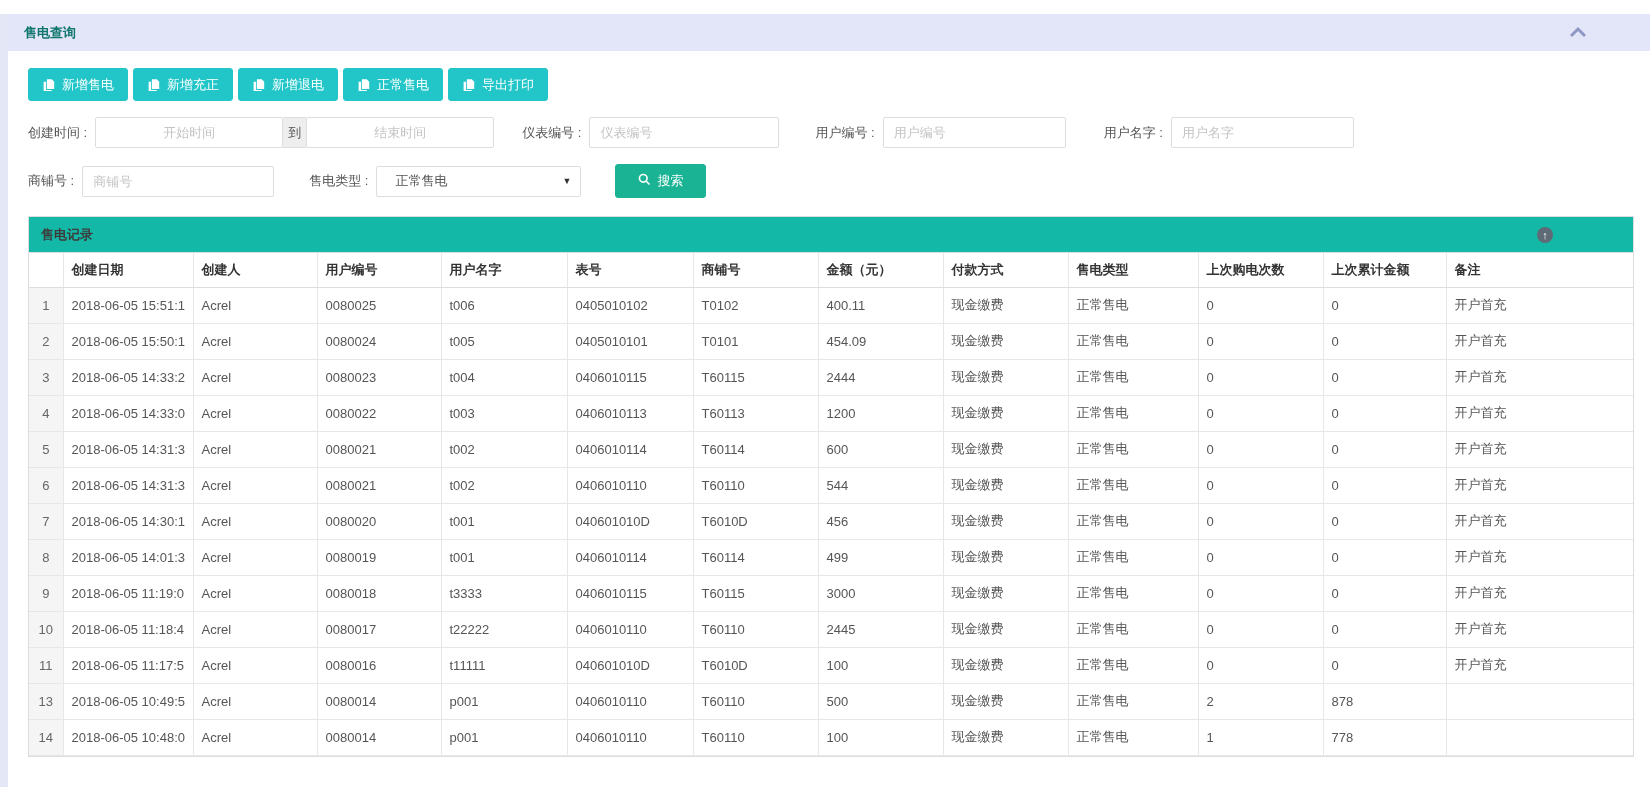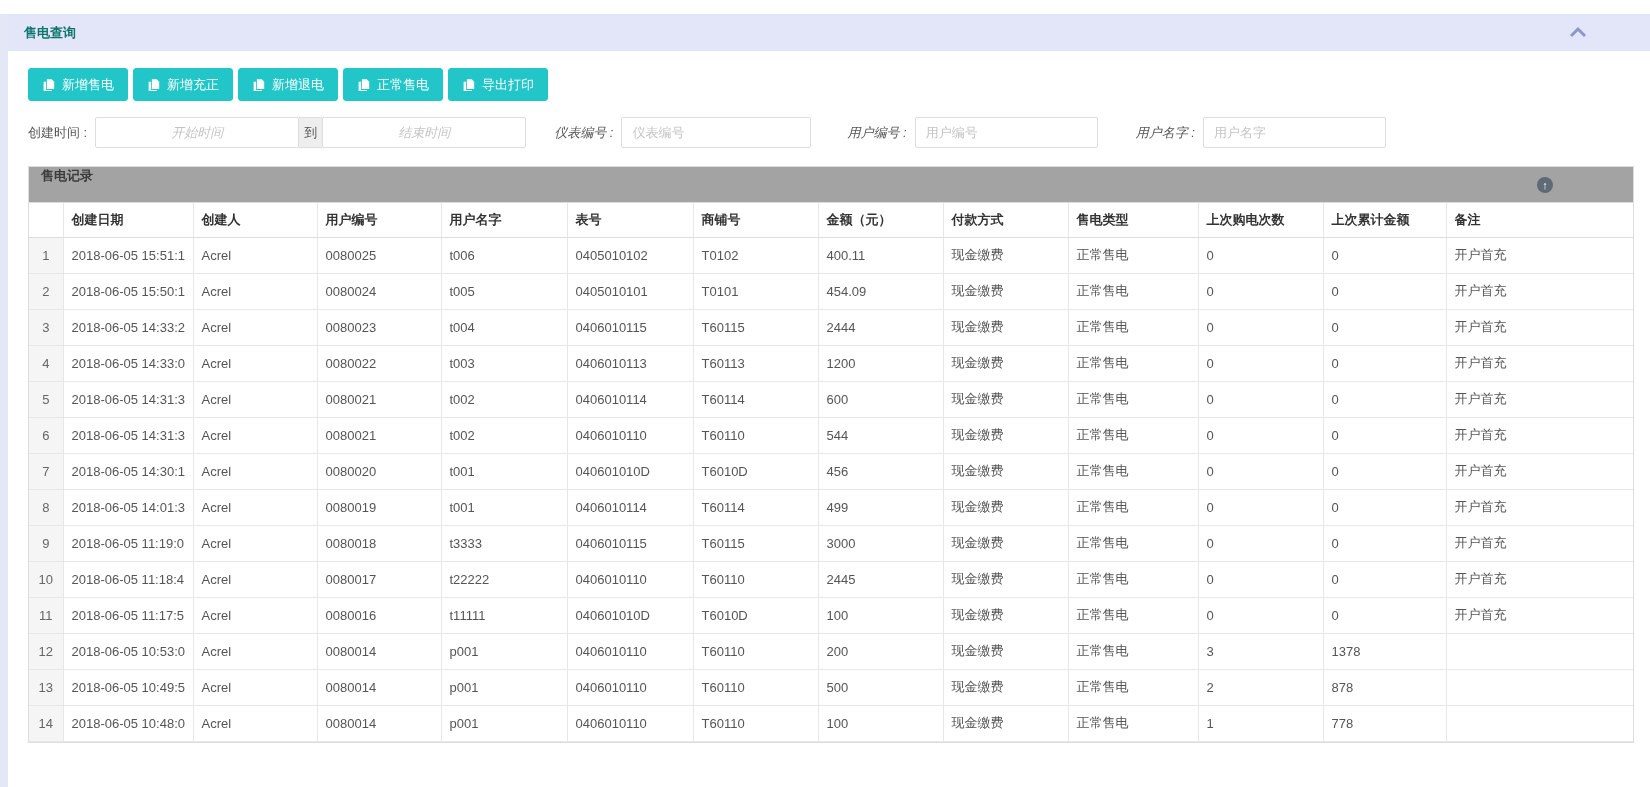--- a/index.html
+++ b/index.html
@@ -24,33 +24,33 @@
   .filters { padding:0 8px 0 20px; }
   .frow { display:flex; align-items:center; margin-top:16px; }
   .flabel { color:#555; margin-right:8px; white-space:nowrap; }
   .finput { height:31px; border:1px solid #ddd; border-radius:2px; padding:0 10px;
     font-size:13px; font-family:inherit; color:#555; outline:none; }
   .finput::placeholder { color:#c4c4c4; }
   .center-ph { text-align:center; }
   .to-box { height:31px; width:23px; background:#eeeeee; border-top:1px solid #ddd; border-bottom:1px solid #ddd;
     display:flex; align-items:center; justify-content:center; color:#555; }
   .date-group { display:flex; align-items:center; }
-  .date-group .finput { width:204px;font-style:italic; }
-  .gap-lg { margin-left:28px;font-style:italic; }
+  .date-group .finput { width:188px; }
+  .gap-lg { margin-left:28px; }
   .sel { width:205px; height:31px; border:1px solid #ddd; border-radius:2px; background:#fff;
     display:flex; align-items:center; justify-content:space-between; padding:0 9px 0 18px; cursor:pointer; }
   .sel .val { color:#555; }
   .sel .arrow { font-size:9px; color:#333; }
   .btn-search { display:inline-flex; align-items:center; gap:6px; background:#1ab394; color:#fff;
     border:1px solid #1ab394; border-radius:3px; height:34px; padding:0 22px;
     font-size:13px; font-family:inherit; cursor:pointer; margin-left:34px; }
 
   .panel { margin:18px 16px 0 20px; border:1px solid #ddd; background:#fff; }
-  .panel-hd { position:relative; height:36px; background:#a3a3a3; border-bottom:1px solid #ddd;
-    display:flex; padding:0 12px;font-family:Liberation Serif, serif; }
+  .panel-hd { position:relative; height:36px; background:#14b8a6; border-bottom:1px solid #ddd;
+    display:flex; align-items:center; padding:0 12px;font-family:Liberation Serif, serif; }
   .panel-hd .ptitle { font-weight:bold; color:#3c3c3c; }
   .collapse-btn { position:absolute; right:80px; top:10px; width:16px; height:16px; border-radius:50%;
     background:#5e6b76; color:#fff; display:flex; align-items:center; justify-content:center;
     font-size:11px; line-height:1; cursor:pointer; font-weight:bold; }
 
   table { border-collapse:collapse; table-layout:fixed; width:100%; }
   thead th { height:34px; text-align:left; padding:0 8px; font-size:13px; color:#333;
     font-weight:bold; border-bottom:1px solid #ddd; border-right:1px solid #e7e7e7; background:#fff;margin-left:20px; }
   thead th:last-child { border-right:none; }
   tbody td { height:36px; padding:0 8px; color:#555; border-bottom:1px solid #e7e7e7;
@@ -129,20 +129,36 @@
         <input class="finput center-ph" placeholder="开始时间" style="">
         <span class="to-box">到</span>
         <input class="finput center-ph" placeholder="结束时间" style="">
       </span>
       <span class="flabel gap-lg">仪表编号 :</span>
       <input class="finput" style="width: 190px;" placeholder="仪表编号">
       <span class="flabel gap-lg" style="margin-left:36px">用户编号 :</span>
       <input class="finput" style="width: 183px;" placeholder="用户编号">
       <span class="flabel gap-lg" style="margin-left:38px">用户名字 :</span>
       <input class="finput" style="width: 183px;" placeholder="用户名字">
+    </div>
+    <div class="frow">
+      <span class="flabel">商铺号 :</span>
+      <input class="finput" style="width: 192px;" placeholder="商铺号">
+      <span class="flabel gap-lg" style="margin-left:35px">售电类型 :</span>
+      <div class="sel">
+        <span class="val">正常售电</span>
+        <span class="arrow">▼</span>
+      </div>
+      <button class="btn-search">
+        <span><svg width="13" height="13" viewBox="0 0 16 16">
+              <circle cx="6.5" cy="6.5" r="4.7" fill="none" stroke="#fff" stroke-width="2"></circle>
+              <line x1="10.2" y1="10.2" x2="14.2" y2="14.2" stroke="#fff" stroke-width="2"></line>
+            </svg></span>
+        <span>搜索</span>
+      </button>
     </div>
   </div>
 
   <div class="panel">
     <div class="panel-hd">
       <span class="ptitle">售电记录</span>
       <span class="collapse-btn">↑</span>
     </div>
     <table>
       <colgroup>
@@ -337,35 +353,20 @@
             <td>040601010D</td>
             <td>T6010D</td>
             <td>100</td>
             <td>现金缴费</td>
             <td>正常售电</td>
             <td>0</td>
             <td>0</td>
             <td>开户首充</td>
           </tr>
           <tr>
-            <td class="row-num">12</td>
-            <td>2018-06-05 10:53:0</td>
-            <td>Acrel</td>
-            <td>0080014</td>
-            <td>p001</td>
-            <td>0406010110</td>
-            <td>T60110</td>
-            <td>200</td>
-            <td>现金缴费</td>
-            <td>正常售电</td>
-            <td>3</td>
-            <td>1378</td>
-            <td></td>
-          </tr>
-          <tr>
             <td class="row-num">13</td>
             <td>2018-06-05 10:49:5</td>
             <td>Acrel</td>
             <td>0080014</td>
             <td>p001</td>
             <td>0406010110</td>
             <td>T60110</td>
             <td>500</td>
             <td>现金缴费</td>
             <td>正常售电</td>

